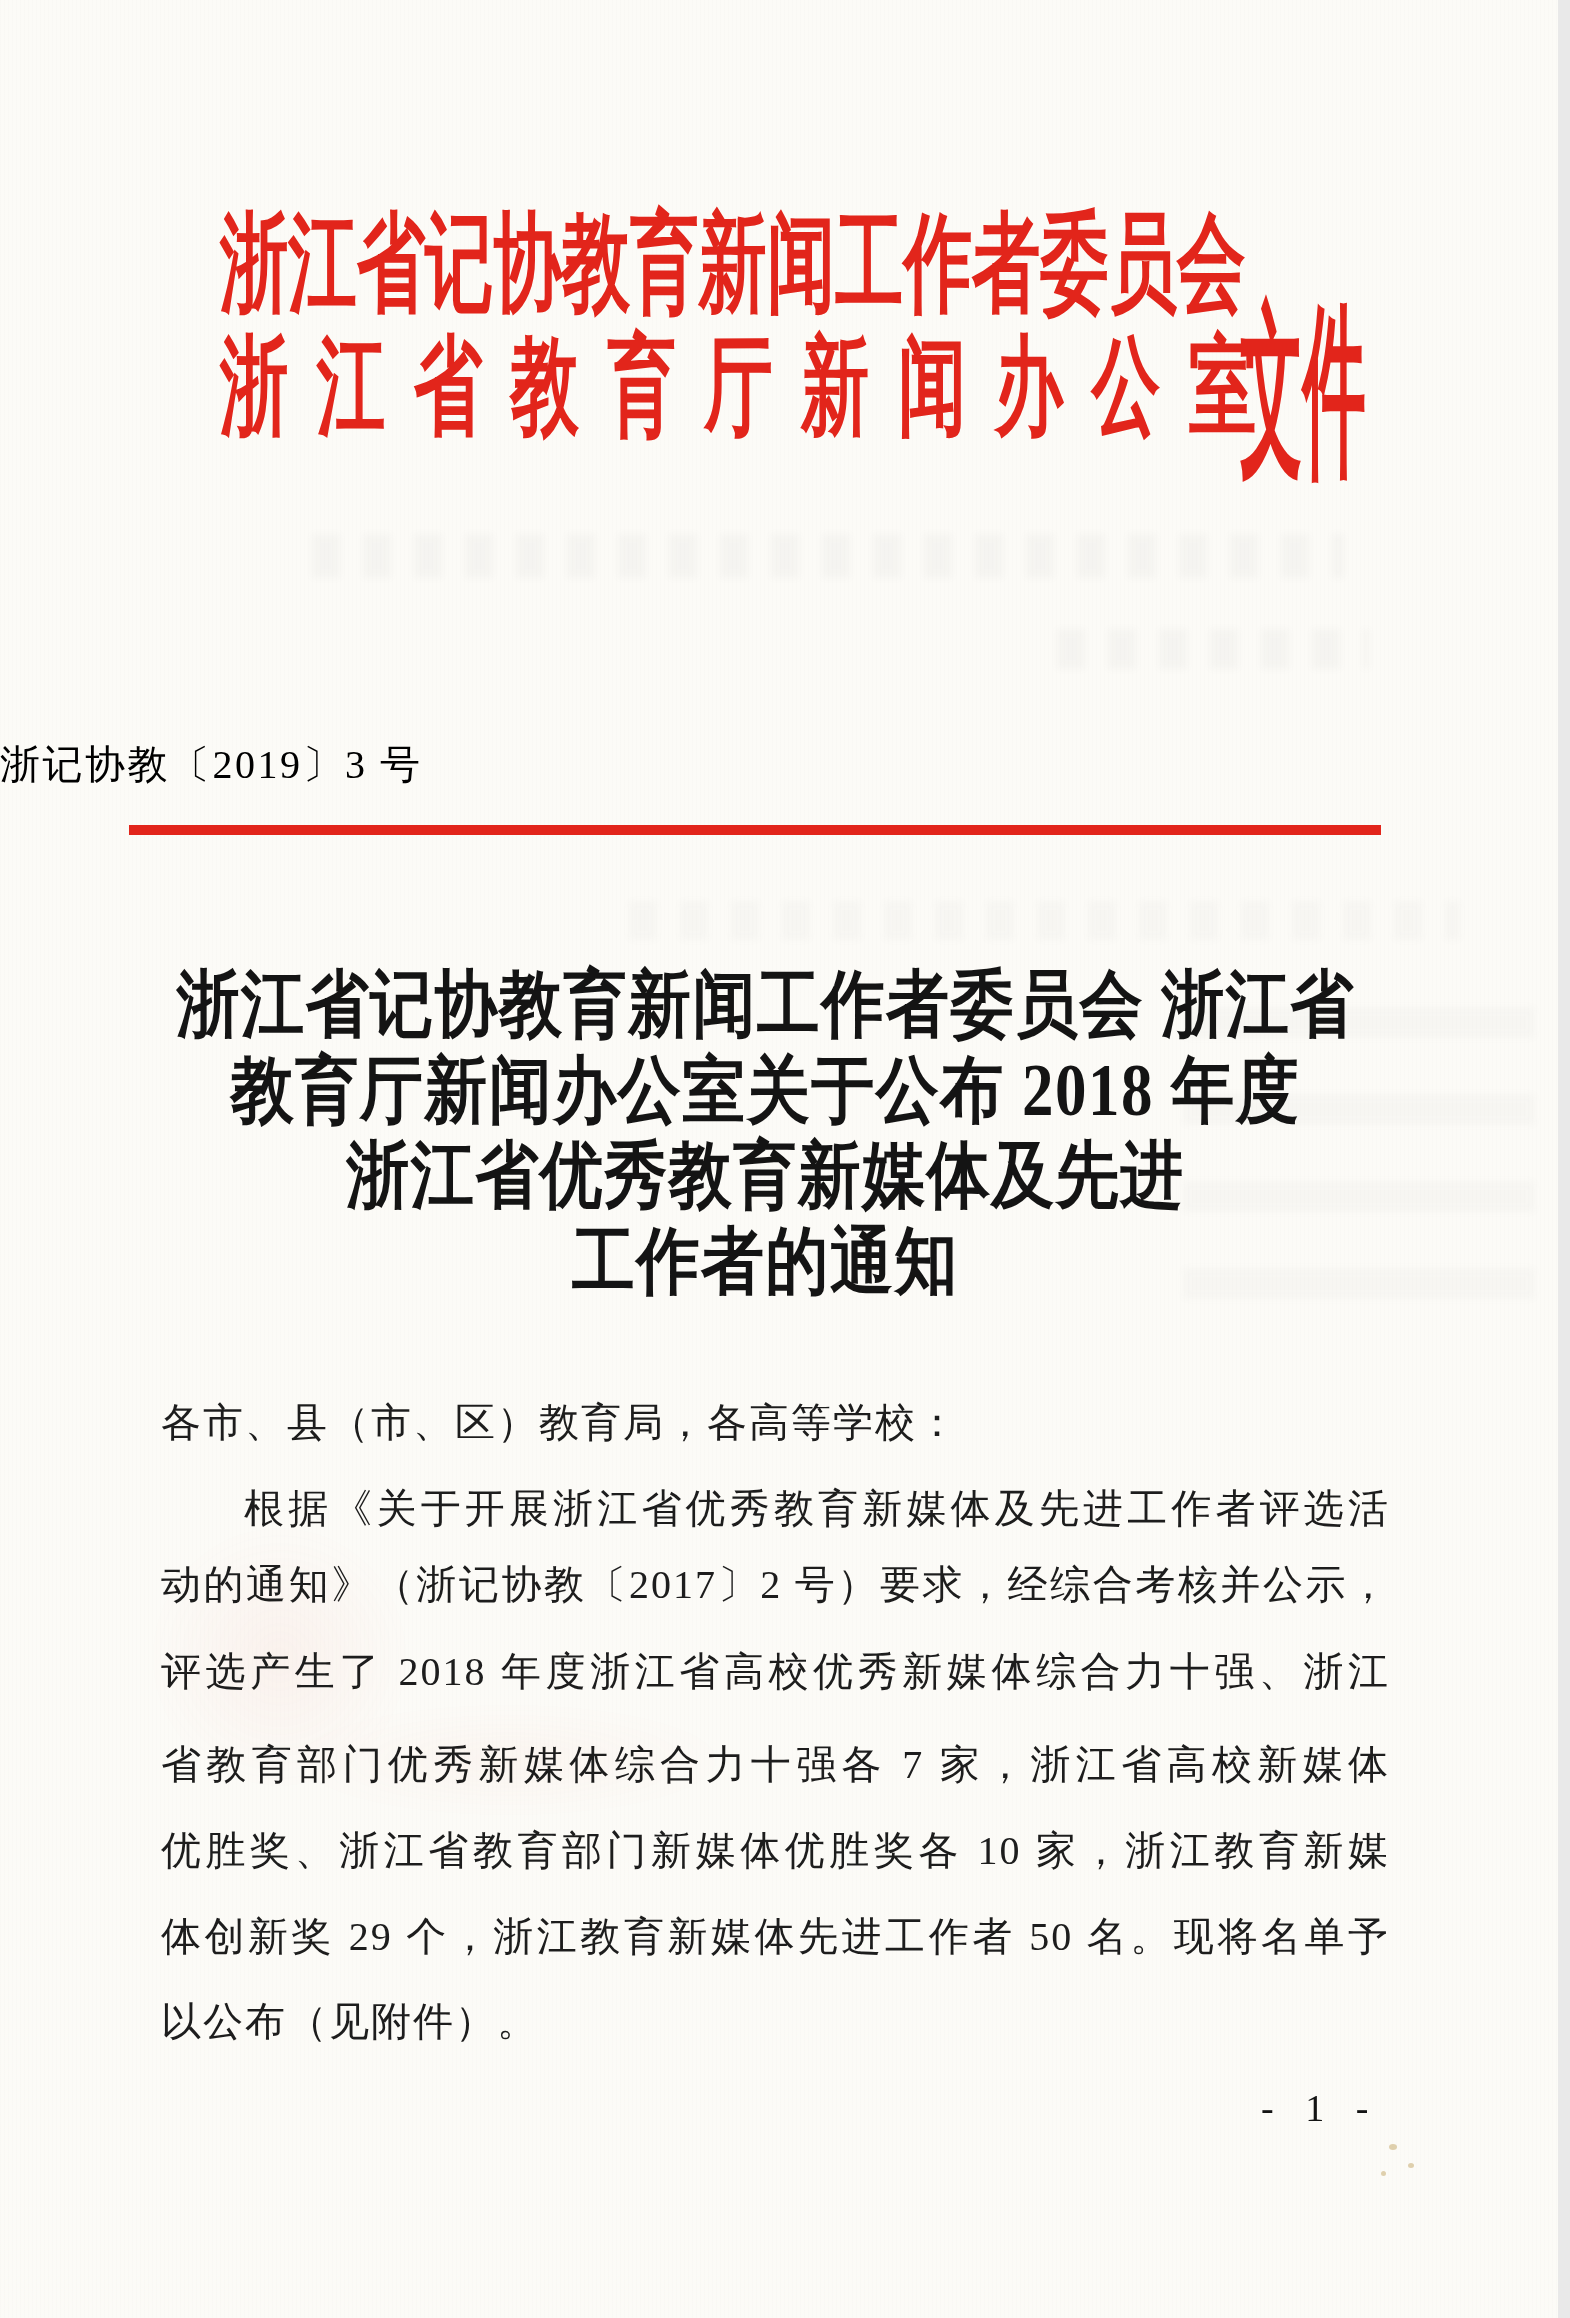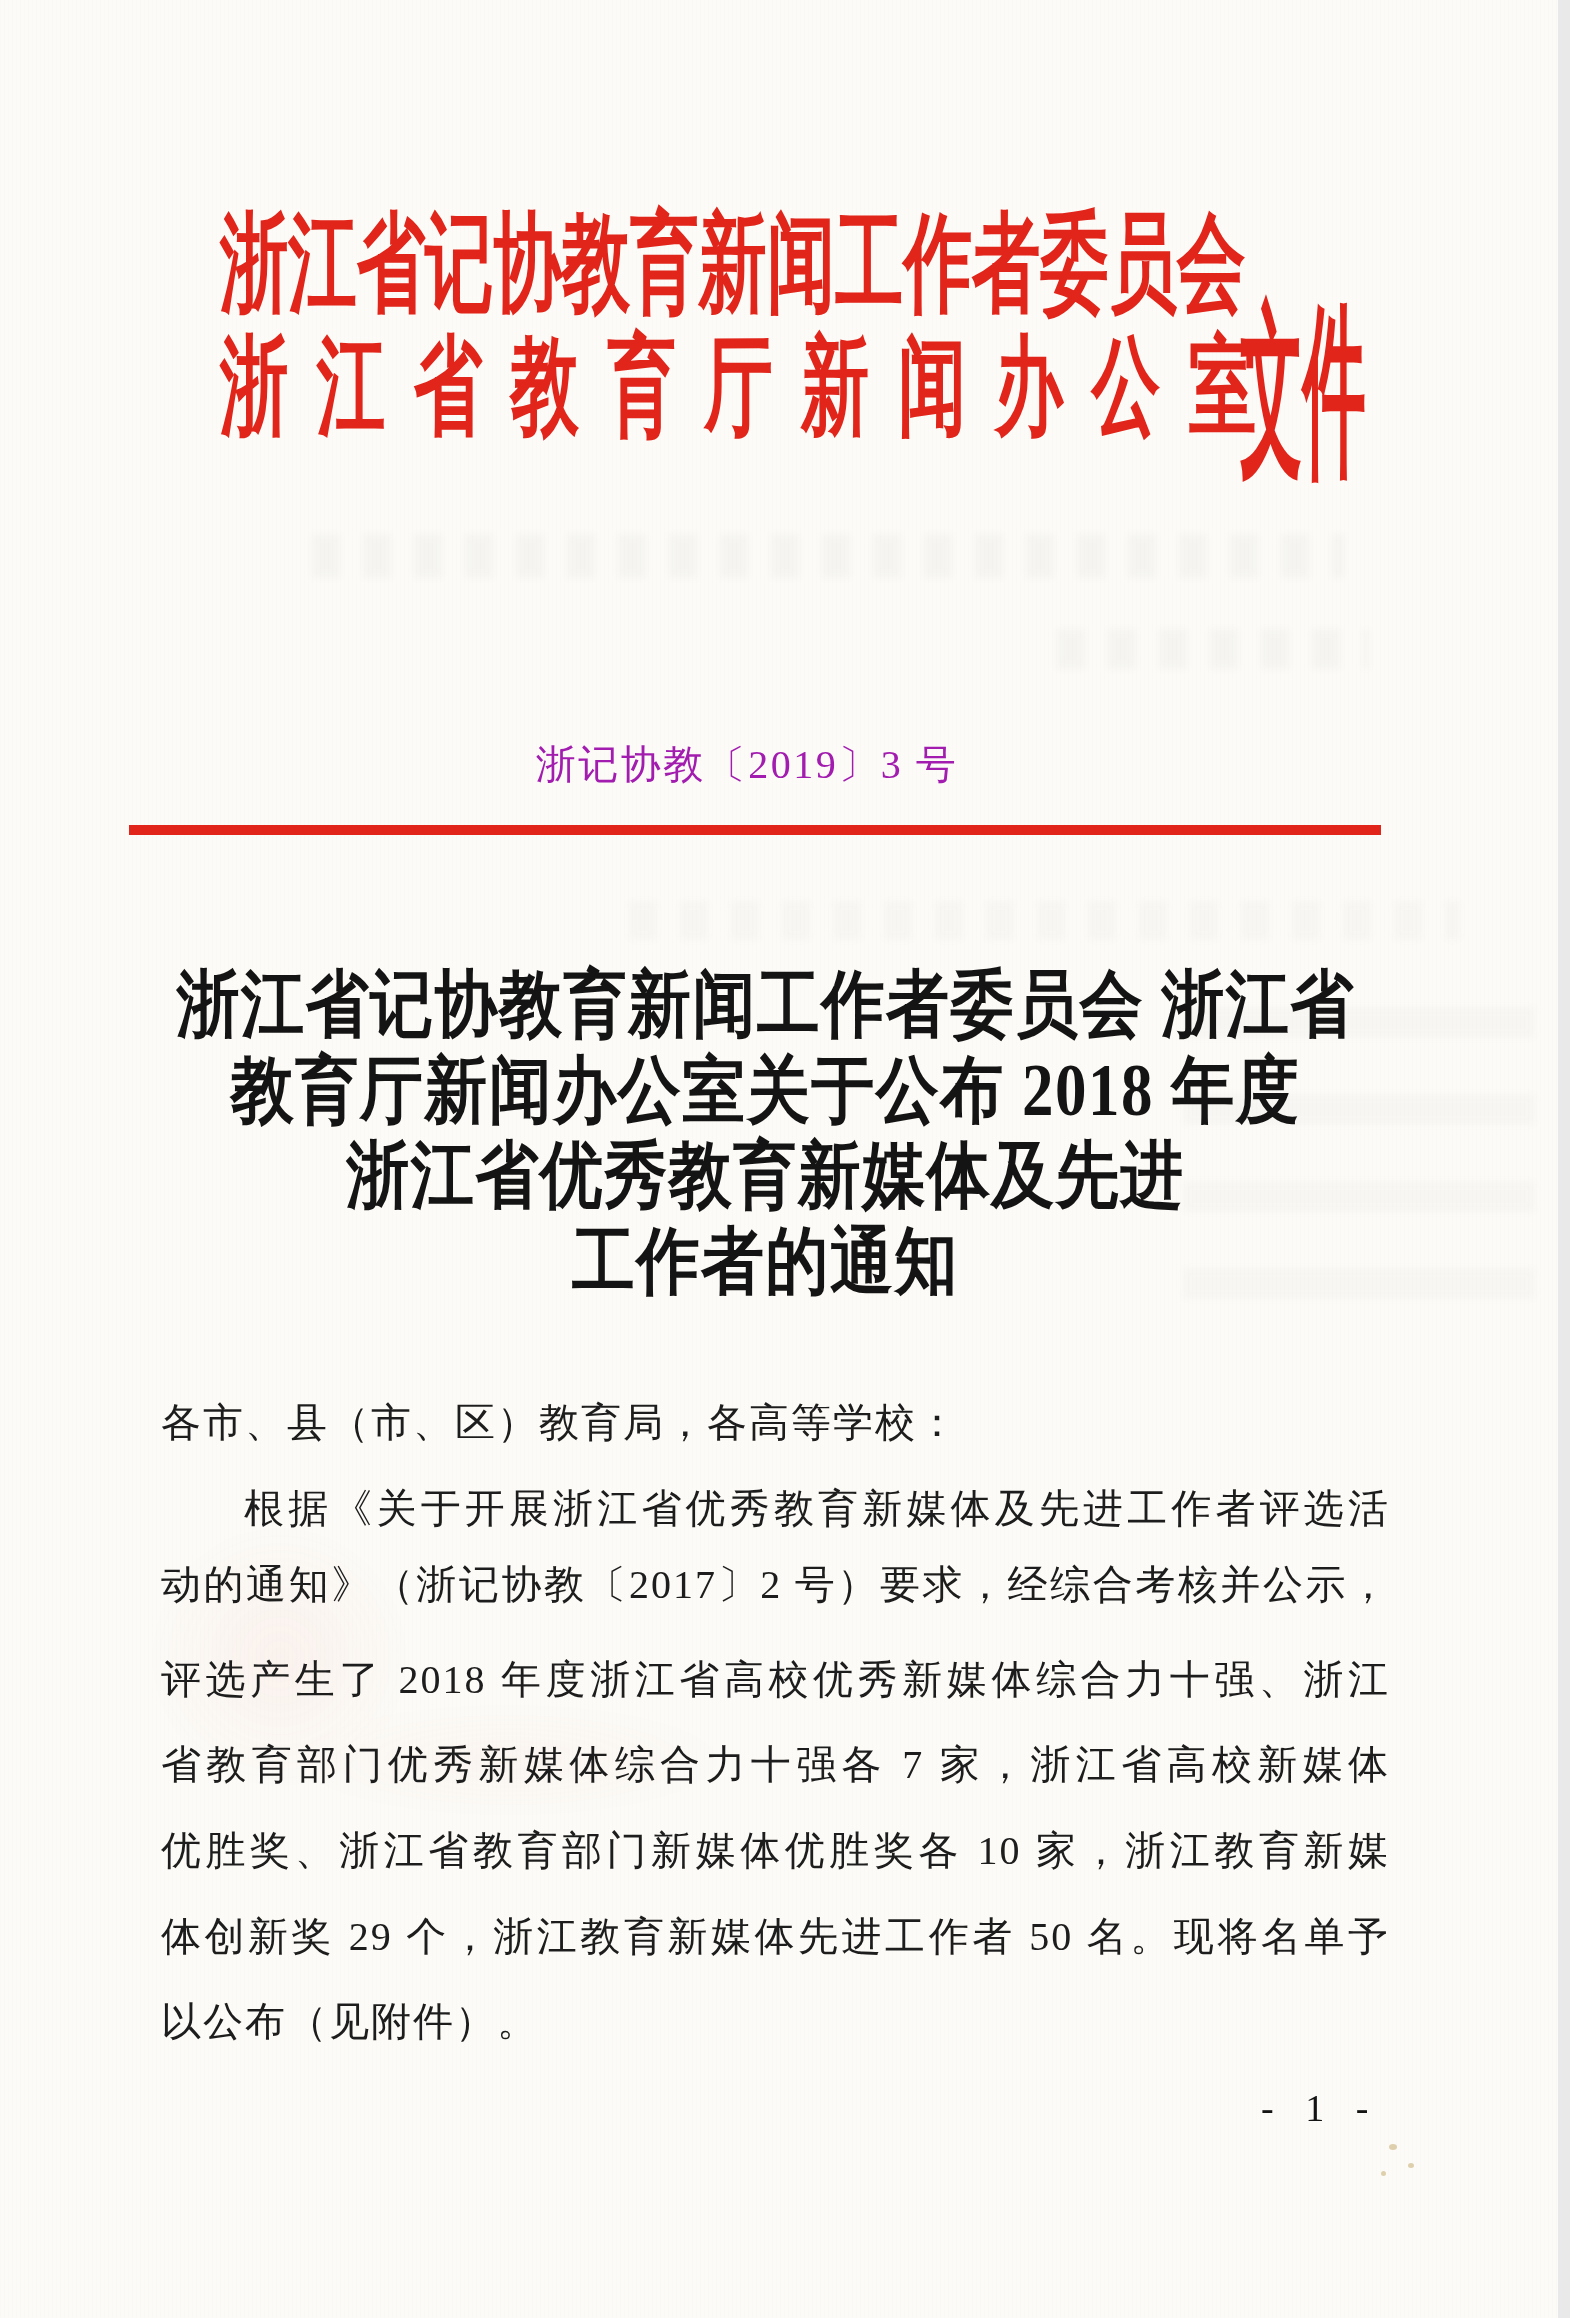--- a/index.html
+++ b/index.html
@@ -43,24 +43,23 @@
     font-weight:bold;
     white-space:nowrap;
     line-height:1;
     font-size:187px;
     transform:scaleX(0.336);
     transform-origin:left top;
   }
   
   .docnum{
     position:absolute;left:0;top:740px;width:1494px;
-    text-align:center;
     font-size:40px;line-height:1.25;
     letter-spacing:2.5px;
-    color:#a21caf;
+    color:#000000;
     white-space:nowrap;
   }
   
   .redline{
     position:absolute;left:129px;top:825px;
     width:1252px;height:10px;
     background:var(--red);
   }
   
   .title{position:absolute;left:0;top:0;width:1531px;height:0;}
@@ -89,21 +88,21 @@
   .bl{
     position:absolute;left:0;width:1229px;height:86px;
     line-height:86px;
     overflow:hidden;
     text-justify:inter-character;
     margin-left:28px;
   }
   .bl.left{text-align:left;}
   .bl.just{text-align:justify;text-align-last:justify;}
   .bl.indent{text-indent:83px;}
-  .r0{top:0;} .r1{top:86px;} .r2{top:162px;} .r3{top:257px;}
+  .r0{top:0;} .r1{top:86px;} .r2{top:162px;} .r3{top:249px;}
   .r4{top:342px;} .r5{top:428px;} .r6{top:514px;} .r7{top:599px;}
   
   .pagenum{
     position:absolute;left:1261px;top:2088px;
     font-size:38px;line-height:1.1;
     letter-spacing:4px;word-spacing:14px;
     color:#141414;
     white-space:nowrap;
   }
   

